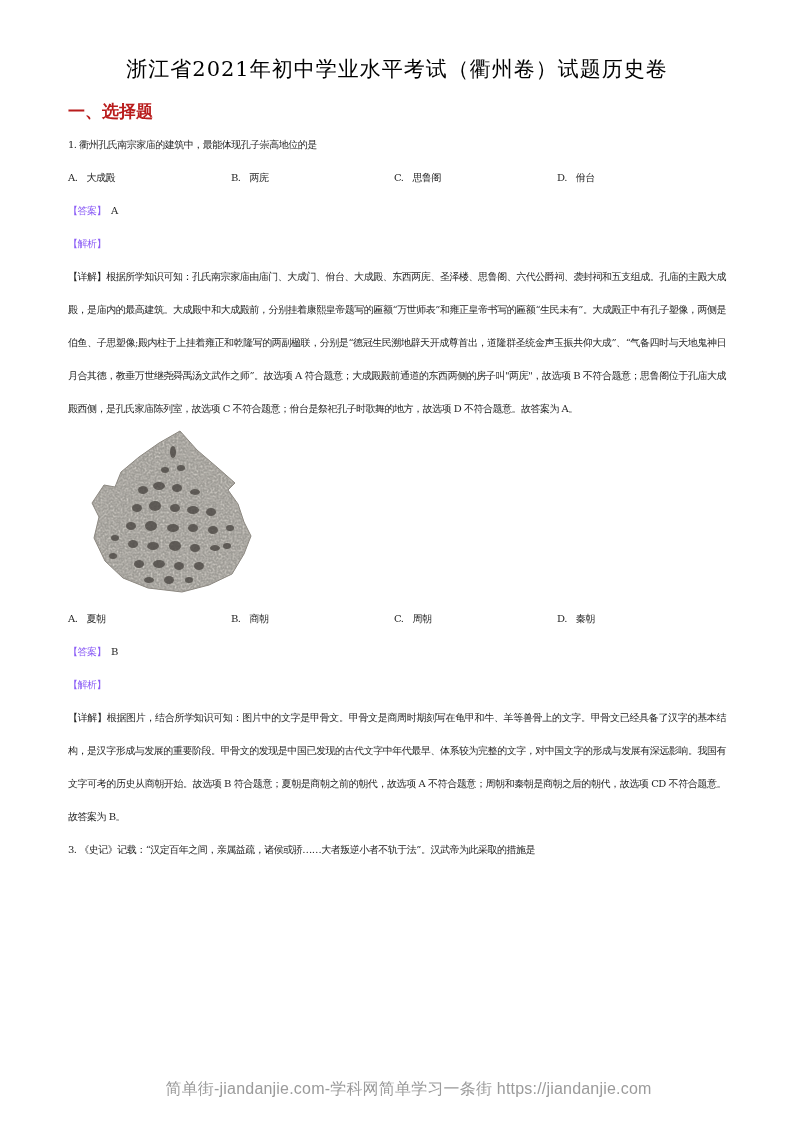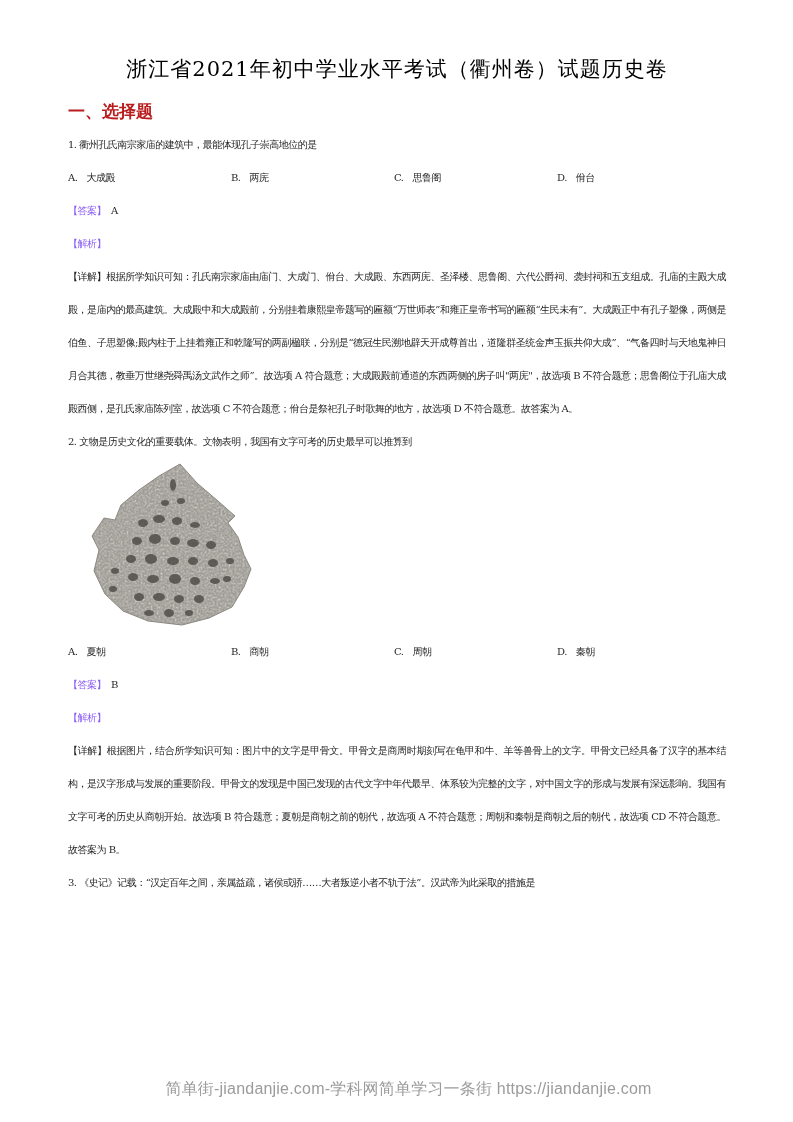--- a/index.html
+++ b/index.html
@@ -80,21 +80,20 @@
   </p>
 
   <p class="row">
     <span class="blue">【解析】</span>
   </p>
 
   <p class="row detail">
     <span>【详解】</span><span>根据所学知识可知：孔氏南宗家庙由庙门、大成门、佾台、大成殿、东西两庑、圣泽楼、思鲁阁、六代公爵祠、袭封祠和五支组成。孔庙的主殿大成殿，是庙内的最高建筑。大成殿中和大成殿前，分别挂着康熙皇帝题写的匾额“万世师表”和雍正皇帝书写的匾额“生民未有”。大成殿正中有孔子塑像，两侧是伯鱼、子思塑像;殿内柱于上挂着雍正和乾隆写的两副楹联，分别是“德冠生民溯地辟天开成尊首出，道隆群圣统金声玉振共仰大成”、“气备四时与天地鬼神日月合其德，教垂万世继尧舜禹汤文武作之师”。故选项 A 符合题意；大成殿殿前通道的东西两侧的房子叫"两庑"，故选项 B 不符合题意；思鲁阁位于孔庙大成殿西侧，是孔氏家庙陈列室，故选项 C 不符合题意；佾台是祭祀孔子时歌舞的地方，故选项 D 不符合题意。故答案为 A。</span>
   </p>
 
-  <p class="row q-text">2. 文物是历史文化的重要载体。文物表明，我国有文字可考的历史最早可以推算到</p>
 
   <div class="figure-wrap">
     <svg width="176" height="168" viewBox="0 0 176 168">
       <defs>
         <clipPath id="boneClip">
           <path d="M95,3 L112,22 L133,40 L150,55 L143,62 L153,76 L159,94 L166,108 L159,126 L147,146 L124,157 L97,164 L63,160 L38,150 L20,133 L9,110 L14,89 L7,75 L19,57 L30,59 L36,44 L54,29 L74,15 Z"></path>
         </clipPath>
         <filter id="speckle" x="0" y="0" width="100%" height="100%">
           <feTurbulence type="fractalNoise" baseFrequency="0.5" numOctaves="3" seed="11" result="n"></feTurbulence>
           <feColorMatrix in="n" type="matrix" values="0 0 0 0 0.28  0 0 0 0 0.27  0 0 0 0 0.25  0.9 0.9 0.9 0 -0.55"></feColorMatrix>

